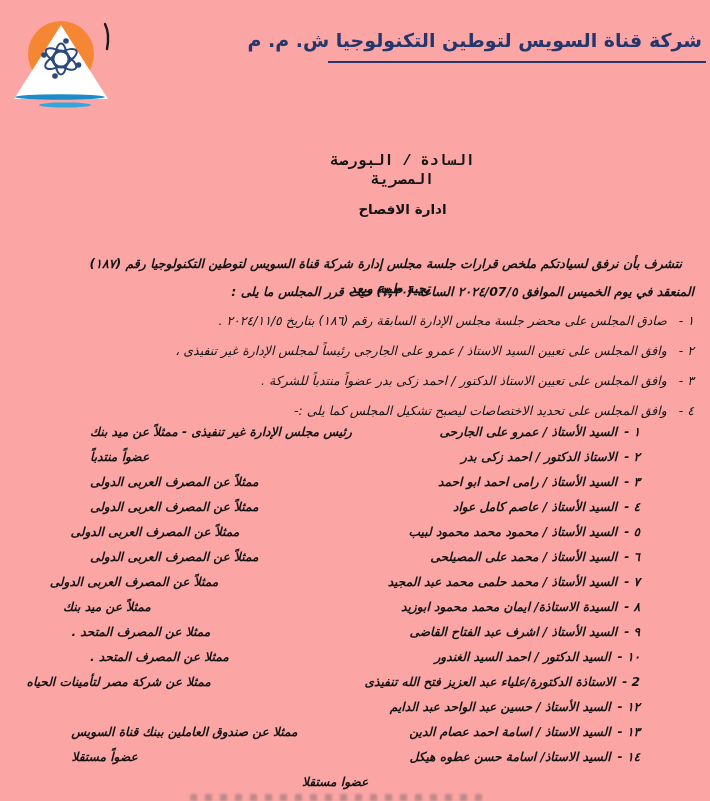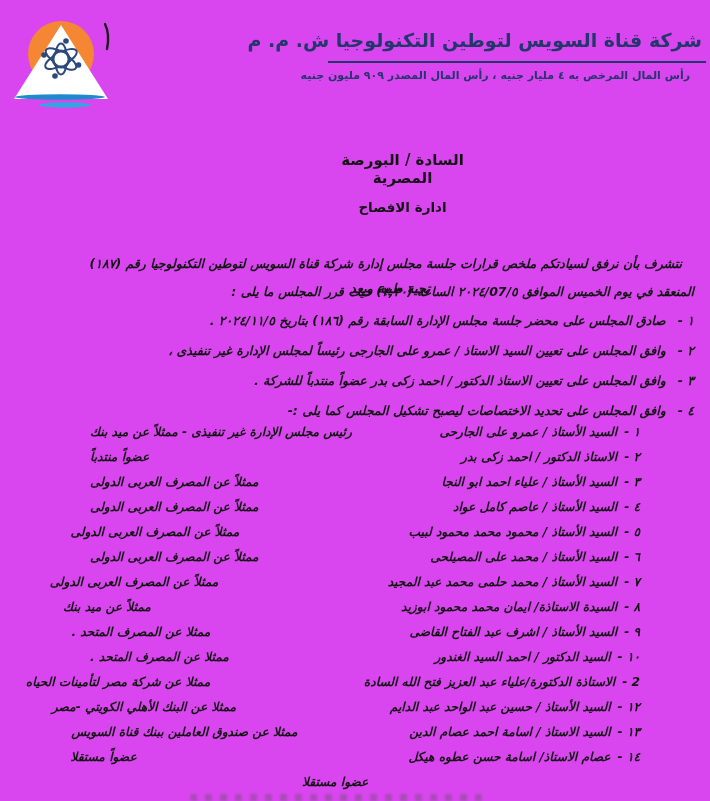--- a/index.html
+++ b/index.html
@@ -7,21 +7,21 @@
     --orange:#f58634;
     --blue1:#1d8bca;
     --blue2:#2fa8de;
     --ink:#141414;
   }
   html,body{margin:0;padding:0;background:#e8e8e8;}
   .page{
     position:relative;
     width:710px;height:801px;
     margin:0 auto;
-    background:#d946ef;
+    background:#fca5a5;
     direction:rtl;
     font-family:"DejaVu Sans",sans-serif;
     color:var(--ink);
     overflow:hidden;
   }
   
   .logo{position:absolute;left:10px;top:14px;width:122px;height:102px;}
   .company-title{
     position:absolute;top:29px;right:8px;
     font-size:19px;font-weight:bold;color:var(--navy);
@@ -34,37 +34,37 @@
   .capital-line{
     position:absolute;top:69px;right:20px;
     font-size:11px;font-weight:bold;color:var(--navy);
     white-space:nowrap;
   }
   
   .addressee{
     position:absolute;top:151px;right:215px;width:185px;
     text-align:center;font-weight:bold;color:var(--ink);
   }
-  .addr-line1{font-size:15px;margin-bottom:12px;}
+  .addr-line1{font-size:15px;margin-bottom:12px;font-family:Liberation Mono, monospace;}
   .addr-line2{font-size:13.5px;}
   
   .greeting{
     position:absolute;top:233px;right:280px;
     font-size:13px;font-weight:bold;font-style:italic;margin-top:48px;
   }
   .intro{
     position:absolute;top:250px;right:16px;left:8px;
     text-align:right;font-size:12.5px;font-weight:bold;font-style:italic;
     line-height:28px;
   }
   .intro-l1{padding-right:12px;white-space:nowrap;}
   .intro-l2{white-space:nowrap;}
   .decisions{
     position:absolute;top:306px;right:16px;left:8px;
-    font-size:12.5px;font-weight:bold;font-style:italic;
+    font-size:12.5px;font-weight:normal;font-style:italic;
   }
   .d-item{height:30px;line-height:30px;white-space:nowrap;}
   .d-num{display:inline-block;margin-left:12px;}
   .members{
     position:absolute;top:420px;right:70px;left:0;
     font-size:12.2px;font-weight:bold;font-style:italic;
   }
   .m-row{display:flex;height:25px;line-height:25px;white-space:nowrap;}
   .m-name{min-width:212px;flex:0 0 auto;}
   .m-num{display:inline-block;margin-left:7px;}
@@ -96,21 +96,20 @@
       <circle cx="68.5" cy="50" r="2.8"></circle>
       <circle cx="45" cy="61" r="2.8"></circle>
     </g>
     <ellipse cx="50" cy="82" rx="45" ry="2.8" fill="#1d8bca"></ellipse>
     <ellipse cx="55" cy="90" rx="26" ry="2.6" fill="#2fa8de"></ellipse>
     <path d="M95,9 q5,10 2,25" stroke="#1a1a1a" stroke-width="2.4" fill="none" stroke-linecap="round"></path>
   </svg>
 
   <div class="company-title">شركة قناة السويس لتوطين التكنولوجيا ش. م. م</div>
   <div class="title-rule"></div>
-  <div class="capital-line">رأس المال المرخص به ٤ مليار جنيه ، رأس المال المصدر ٩٠٩ مليون جنيه</div>
 
   <div class="addressee">
     <div class="addr-line1">السادة / البورصة المصرية</div>
     <div class="addr-line2">ادارة الافصاح</div>
   </div>
 
   <div class="greeting">تحية طيبة وبعد</div>
 
   <div class="intro">
     <div class="intro-l1">نتشرف بأن نرفق لسيادتكم ملخص قرارات جلسة مجلس إدارة شركة قناة السويس لتوطين التكنولوجيا رقم  (١٨٧)</div>
@@ -147,21 +146,21 @@
 
       <div class="m-row">
         <div class="m-name">
           <span class="m-num">٢ -</span><span>الاستاذ الدكتور / احمد زكى بدر</span>
         </div>
         <div class="m-role">عضواً منتدباً</div>
       </div>
 
       <div class="m-row">
         <div class="m-name">
-          <span class="m-num">٣ -</span><span>السيد الأستاذ / علياء احمد ابو النجا</span>
+          <span class="m-num">٣ -</span><span>السيد الأستاذ / رامى احمد ابو احمد</span>
         </div>
         <div class="m-role">ممثلاً عن المصرف العربى الدولى</div>
       </div>
 
       <div class="m-row">
         <div class="m-name">
           <span class="m-num">٤ -</span><span>السيد الأستاذ / عاصم كامل عواد</span>
         </div>
         <div class="m-role">ممثلاً عن المصرف العربى الدولى</div>
       </div>
@@ -203,42 +202,41 @@
 
       <div class="m-row">
         <div class="m-name">
           <span class="m-num">١٠ -</span><span>السيد الدكتور / احمد السيد الغندور</span>
         </div>
         <div class="m-role">ممثلا عن المصرف المتحد .</div>
       </div>
 
       <div class="m-row">
         <div class="m-name">
-          <span class="m-num">2 -</span><span>الاستاذة الدكتورة/علياء عبد العزيز فتح الله السادة</span>
+          <span class="m-num">2 -</span><span>الاستاذة الدكتورة/علياء عبد العزيز فتح الله تنفيذى</span>
         </div>
         <div class="m-role">ممثلا عن شركة مصر لتأمينات الحياه</div>
       </div>
 
       <div class="m-row">
         <div class="m-name">
           <span class="m-num">١٢ -</span><span>السيد الأستاذ / حسين عبد الواحد عبد الدايم</span>
         </div>
-        <div class="m-role">ممثلا عن البنك الأهلي الكويتي -مصر</div>
       </div>
 
       <div class="m-row">
         <div class="m-name">
           <span class="m-num">١٣ -</span><span>السيد الاستاذ / اسامة احمد عصام الدين</span>
         </div>
         <div class="m-role">ممثلا عن صندوق العاملين ببنك قناة السويس</div>
       </div>
 
       <div class="m-row">
         <div class="m-name">
-          <span class="m-num">١٤ -</span><span>عصام الاستاذ/ اسامة حسن عطوه هيكل</span>
+          <span class="m-num">١٤ -</span><span>السيد الاستاذ/ اسامة حسن عطوه هيكل</span>
         </div>
         <div class="m-role">عضواً مستقلا</div>
       </div>
 
       <div class="m-row">
         <div class="m-role">عضوا مستقلا</div>
       </div>
     </div>
 
   <div class="cut-line"></div>

